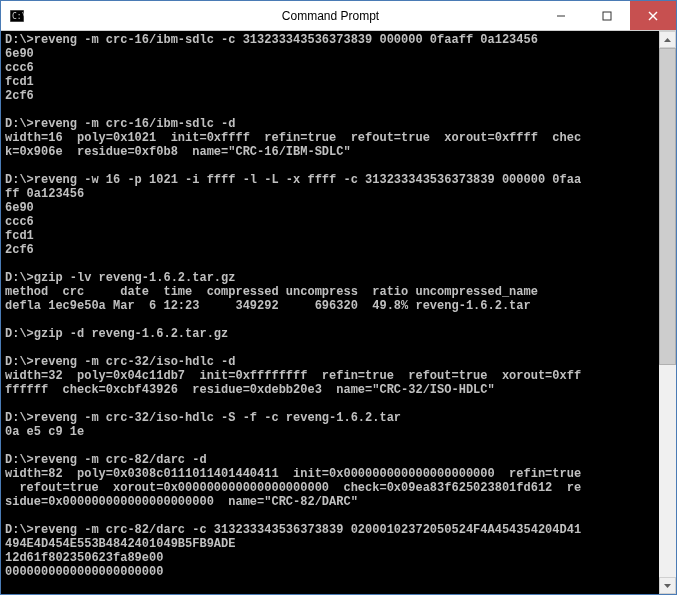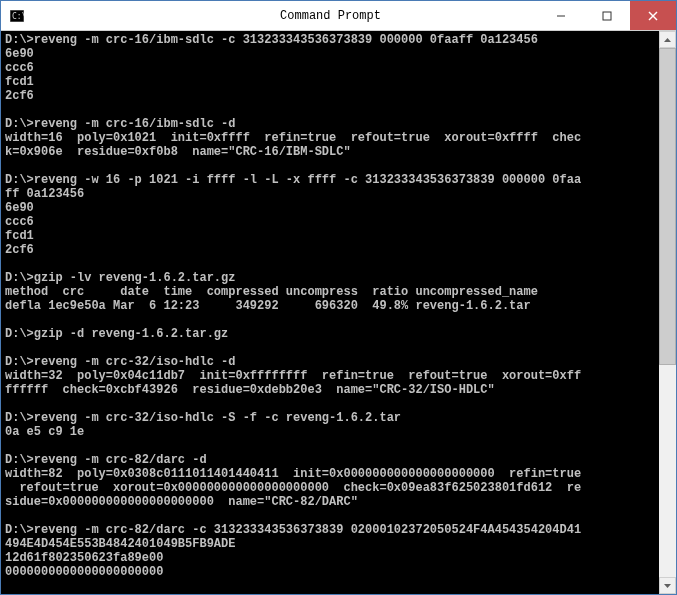--- a/index.html
+++ b/index.html
@@ -35,21 +35,20 @@
       justify-content: center;
     }
     .title {
       position: absolute;
       left: 0;
       right: 16px;
       text-align: center;
       font-size: 12px;
       color: #000;
       pointer-events: none;
-      font-family: Liberation Mono, monospace;
     }
     .window-controls {
       display: flex;
       margin-left: auto;
       height: 100%;
     }
     .win-btn {
       width: 46px;
       height: 100%;
       display: flex;

